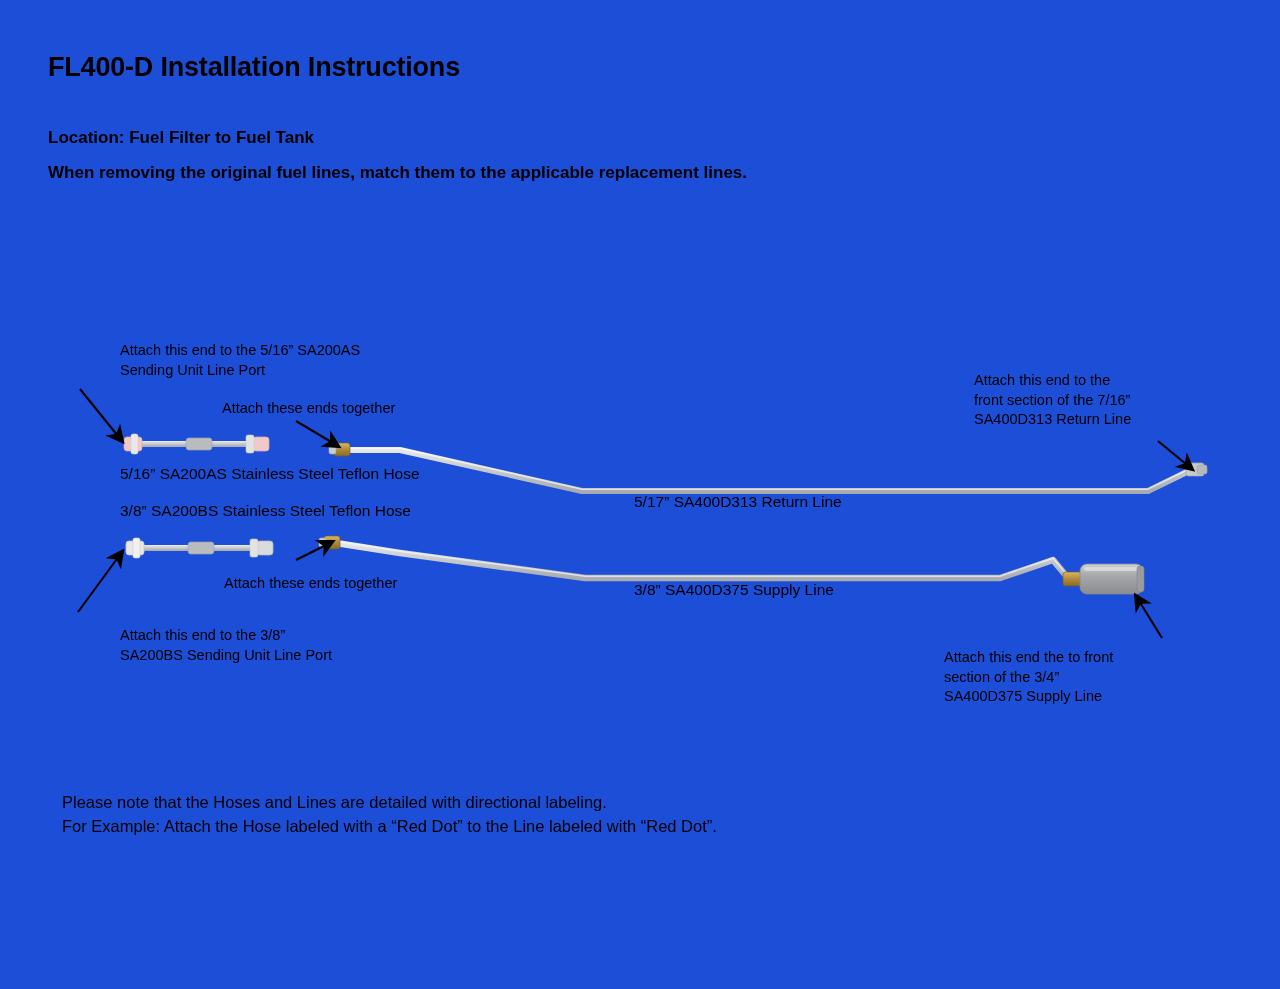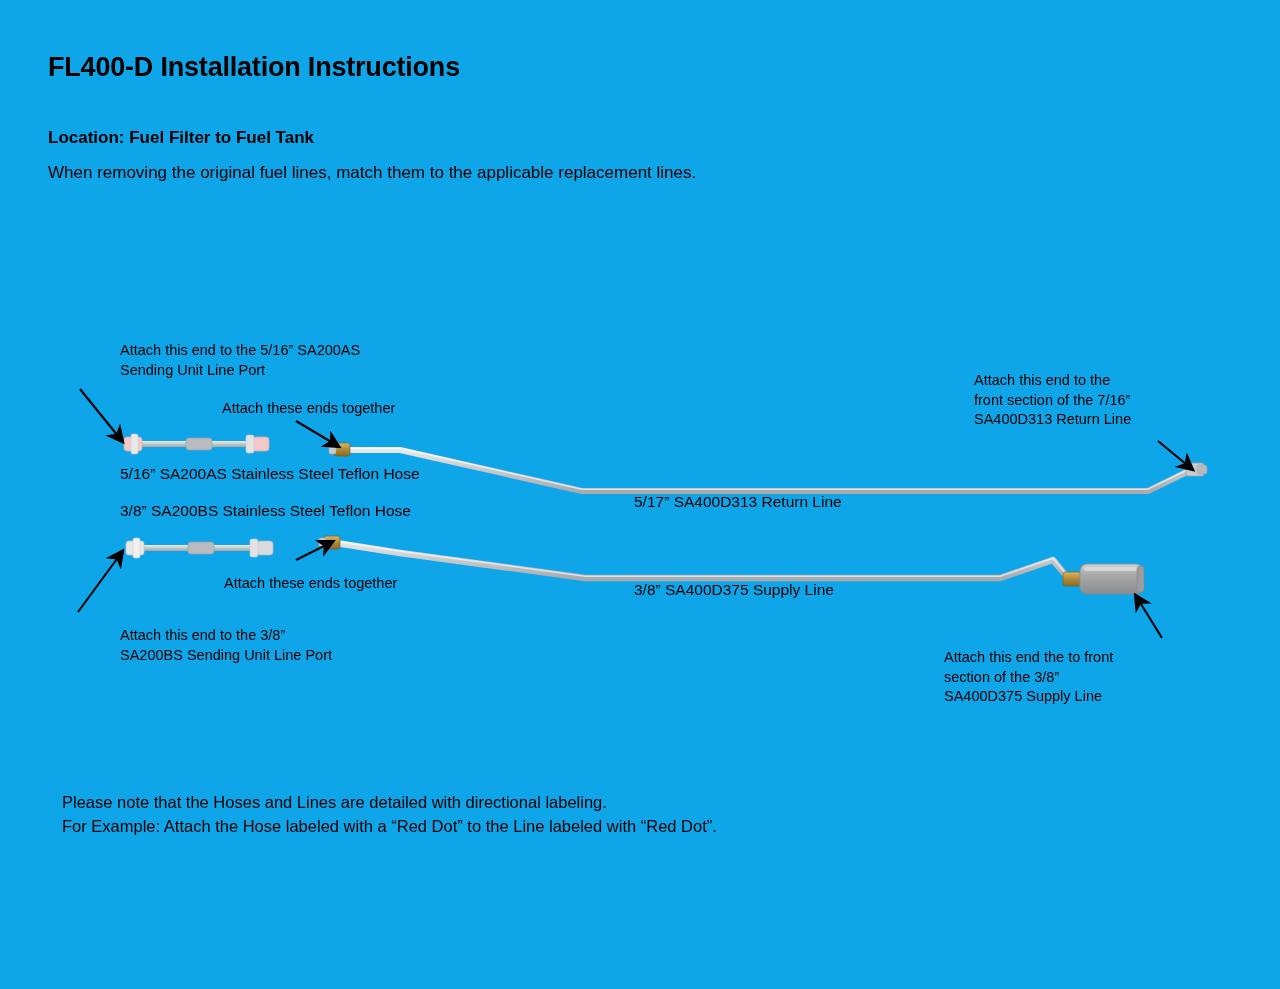--- a/index.html
+++ b/index.html
@@ -9,21 +9,21 @@
   }
   body {
     font-family: "Liberation Sans", sans-serif;
     color: #000000;
   }
   #page {
     position: relative;
     width: 1280px;
     height: 989px;
     overflow: hidden;
-    background: #0ea5e9;
+    background: #1d4ed8;
   }
   .title {
     position: absolute;
     left: 48px;
     top: 52px;
     font-size: 27px;
     font-weight: bold;
     letter-spacing: -0.2px;
     white-space: nowrap;
   }
@@ -34,21 +34,21 @@
     font-size: 17px;
     font-weight: bold;
     white-space: nowrap;
     margin-top: 20px;
   }
   .instruction {
     position: absolute;
     left: 48px;
     top: 163px;
     font-size: 17px;
-    font-weight: normal;
+    font-weight: bold;
     white-space: nowrap;
   }
   .note-block {
     position: absolute;
     left: 62px;
     top: 790px;
     font-size: 16.5px;
     line-height: 24px;
     white-space: nowrap;
   }
@@ -185,21 +185,21 @@
   <div class="callout c-a">Attach this end to the 5/16” SA200AS
 Sending Unit Line Port</div>
   <div class="callout c-b">Attach these ends together</div>
   <div class="callout c-c">Attach this end to the
 front section of the 7/16”
 SA400D313 Return Line</div>
   <div class="callout c-d">Attach these ends together</div>
   <div class="callout c-e">Attach this end to the 3/8”
 SA200BS Sending Unit Line Port</div>
   <div class="callout c-f">Attach this end the to front
-section of the 3/8”
+section of the 3/4”
 SA400D375 Supply Line</div>
 
   <div class="part-label l-hose-a">5/16” SA200AS Stainless Steel Teflon Hose</div>
   <div class="part-label l-hose-b">3/8” SA200BS Stainless Steel Teflon Hose</div>
   <div class="part-label l-return">5/17” SA400D313 Return Line</div>
   <div class="part-label l-supply">3/8” SA400D375 Supply Line</div>
 
   <div class="note-block">
     <div>Please note that the Hoses and Lines are detailed with directional labeling.</div>
     <div>For Example: Attach the Hose labeled with a “Red Dot” to the Line labeled with “Red Dot”.</div>

